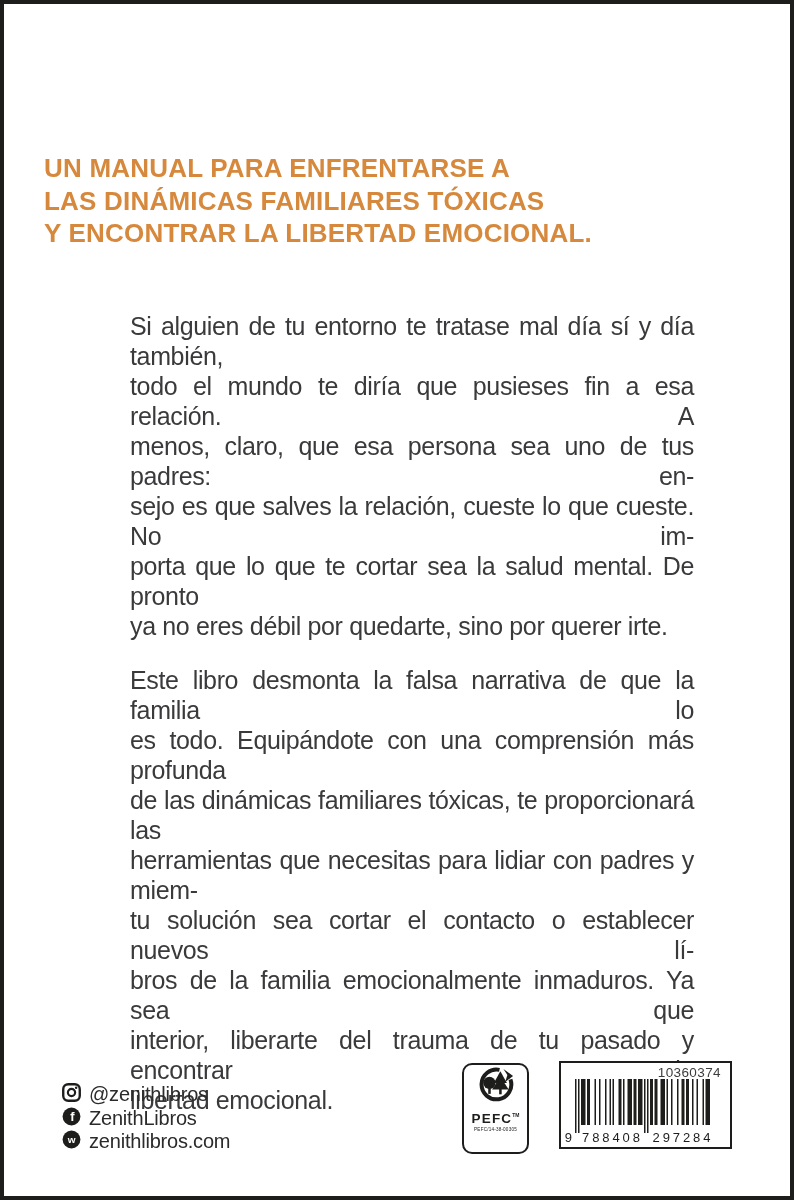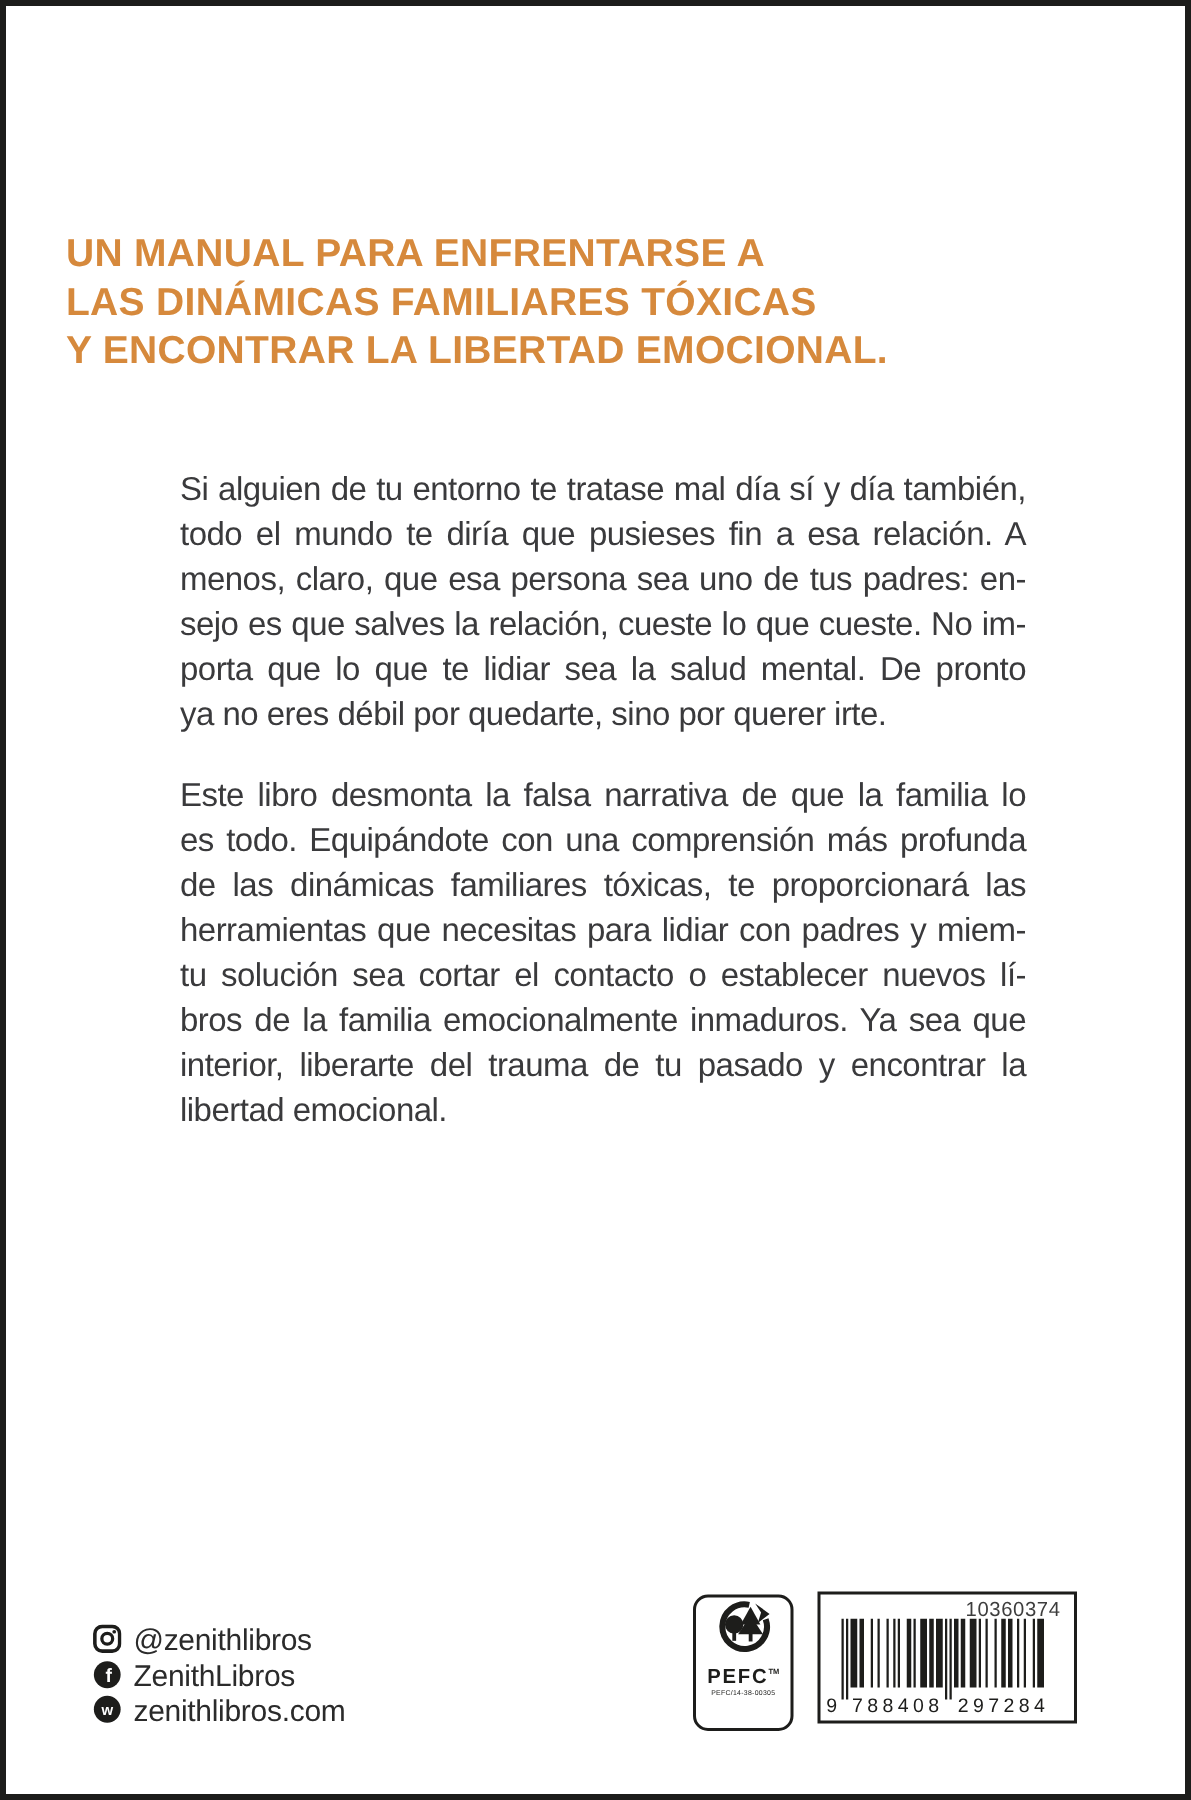--- a/index.html
+++ b/index.html
@@ -14,43 +14,43 @@
   }
   
   .headline{
     position:absolute;top:148px;left:40px;right:40px;
     text-align:left;
     color:var(--accent,#d6893c);
     font-weight:bold;font-size:26px;line-height:32.5px;letter-spacing:.2px;
   }
   
   .bodytext{
-    position:absolute;top:307px;left:116px;width:564px;
+    position:absolute;top:307px;left:126px;width:564px;
     color:var(--body-ink,#3a3a3c);
-    font-size:22px;line-height:30px;letter-spacing:-.35px;
+    font-size:25px;line-height:30px;letter-spacing:-.35px;
   }
   .para2{margin-top:24px;}
   .jline{text-align:justify;text-align-last:justify;}
   .jline.last{text-align-last:left;}
   
   .social{position:absolute;left:58px;top:1079px;color:#2b2b2b;}
   .social-row{display:flex;align-items:flex-start;height:23.5px;gap:8px;font-size:20px;letter-spacing:-.2px;}
   .social-row svg{display:block;flex:0 0 auto;}
   
   .pefc-box{
     position:absolute;left:458px;top:1059px;width:67px;height:91px;
     box-sizing:border-box;border:2.5px solid var(--ink,#1d1d1b);border-radius:10px;
     display:flex;flex-direction:column;align-items:center;background:#fff;
   }
   .pefc-name{font-size:13.5px;font-weight:bold;letter-spacing:1.2px;color:var(--ink,#1d1d1b);line-height:13px;margin-top:2px;}
   .pefc-name sup{font-size:5px;letter-spacing:0;vertical-align:6px;}
   .pefc-code{font-size:4.6px;color:var(--ink,#1d1d1b);margin-top:1.5px;letter-spacing:.2px;}
   
   .bc-box{
-    position:absolute;left:541px;top:1057px;width:173px;height:88px;
+    position:absolute;left:555px;top:1057px;width:173px;height:88px;
     box-sizing:border-box;border:2px solid var(--ink,#1d1d1b);background:#fff;
   }
   .bc-top{position:absolute;top:2px;right:9px;font-size:13.5px;color:#3d3d3d;letter-spacing:.4px;}
   .bc-svg{position:absolute;left:0;top:16px;}
   .bc-svg text{font-family:"Liberation Sans",sans-serif;}
 </style>
 </head>
 <body>
 
 <div class="page">
@@ -60,21 +60,21 @@
     <div>LAS DINÁMICAS FAMILIARES TÓXICAS</div>
     <div>Y ENCONTRAR LA LIBERTAD EMOCIONAL.</div>
   </div>
 
   <div class="bodytext">
     <div class="para">
         <div class="jline">Si alguien de tu entorno te tratase mal día sí y día también,</div>
         <div class="jline">todo el mundo te diría que pusieses fin a esa relación. A</div>
         <div class="jline">menos, claro, que esa persona sea uno de tus padres: en-</div>
         <div class="jline">sejo es que salves la relación, cueste lo que cueste. No im-</div>
-        <div class="jline">porta que lo que te lidiar sea la salud mental. De pronto</div>
+        <div class="jline">porta que lo que te cortar sea la salud mental. De pronto</div>
         <div class="jline last">ya no eres débil por quedarte, sino por querer irte.</div>
       </div>
     <div class="para para2">
         <div class="jline">Este libro desmonta la falsa narrativa de que la familia lo</div>
         <div class="jline">es todo. Equipándote con una comprensión más profunda</div>
         <div class="jline">de las dinámicas familiares tóxicas, te proporcionará las</div>
         <div class="jline">herramientas que necesitas para lidiar con padres y miem-</div>
         <div class="jline">tu solución sea cortar el contacto o establecer nuevos lí-</div>
         <div class="jline">bros de la familia emocionalmente inmaduros. Ya sea que</div>
         <div class="jline">interior, liberarte del trauma de tu pasado y encontrar la</div>

